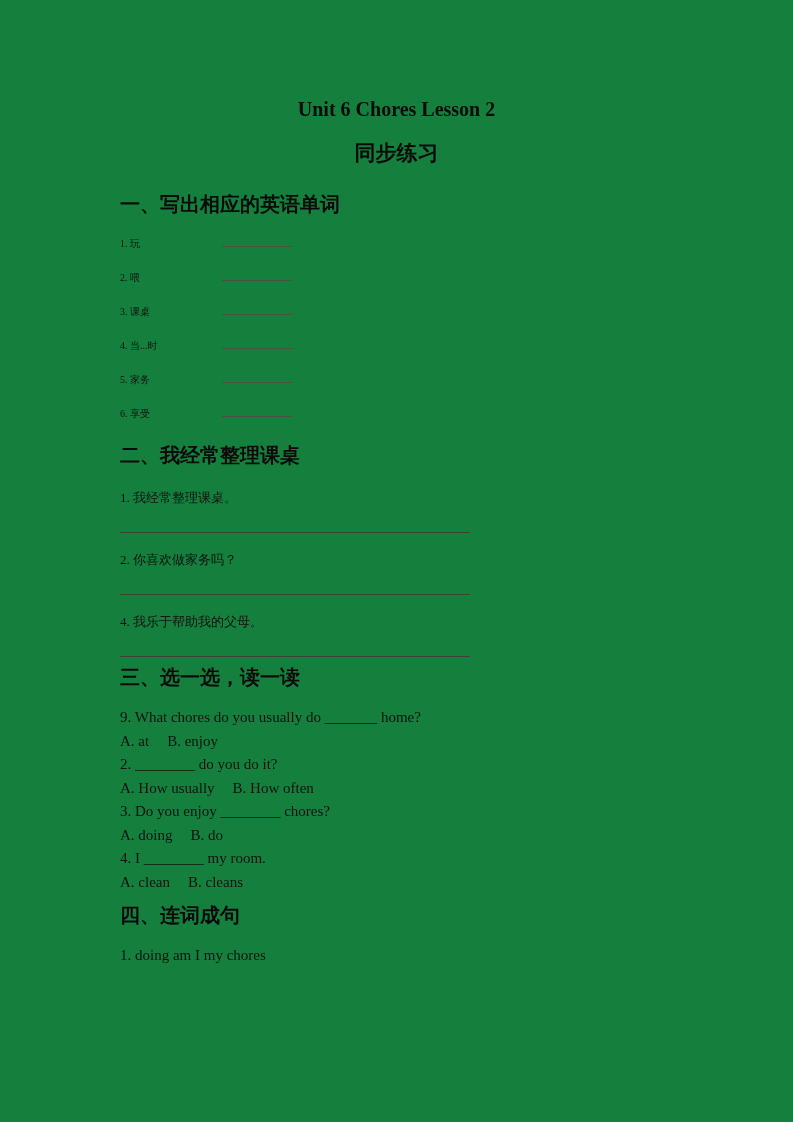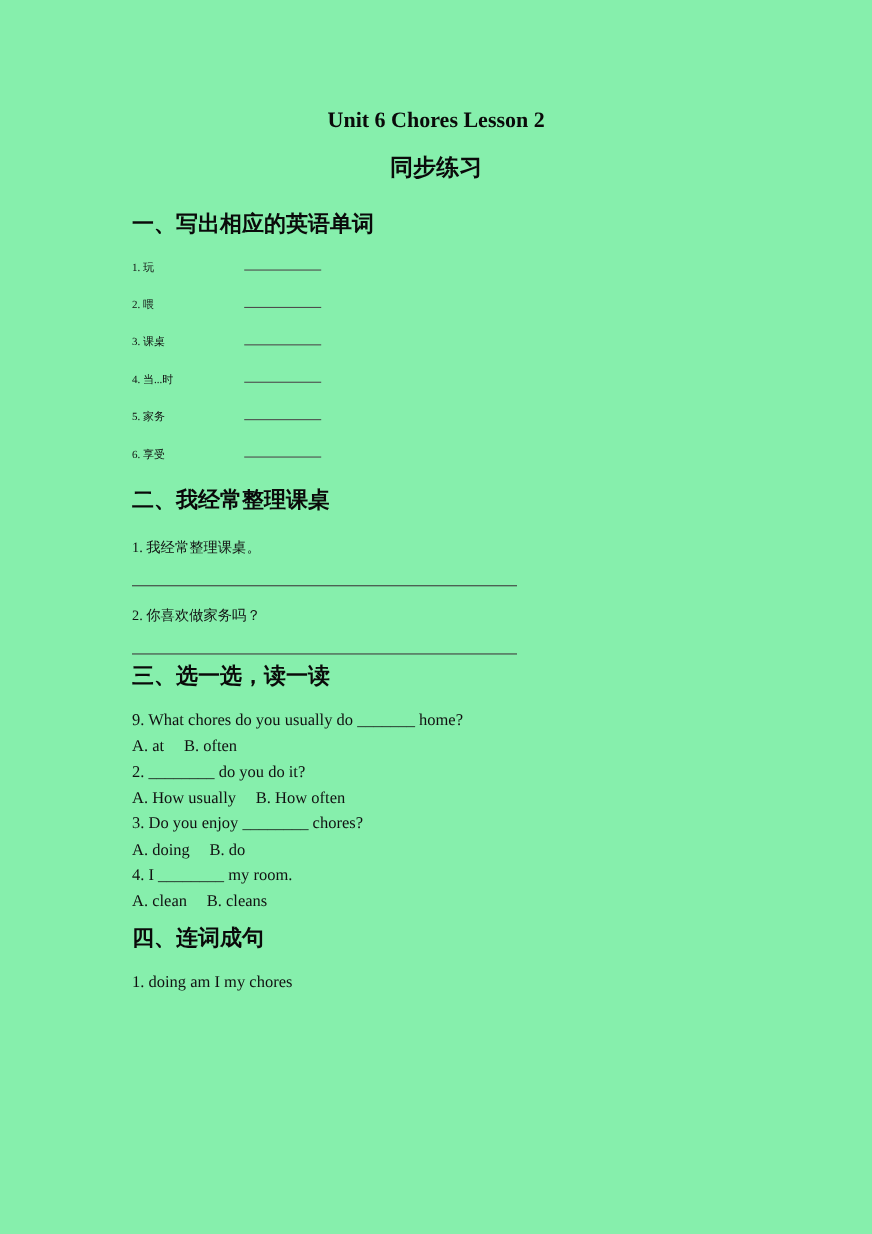--- a/index.html
+++ b/index.html
@@ -2,21 +2,21 @@
 <html><head>
 <meta charset="utf-8">
 <style>
   * { box-sizing: border-box; margin: 0; padding: 0; }
   html, body { background: #ffffff; }
   .page {
     position: relative;
     width: 793px;
     height: 1122px;
     margin: 0 auto;
-    background: #86efac;
+    background: #15803d;
     color: #000000;
     font-family: "Liberation Serif", "DejaVu Serif", serif;
     overflow: hidden;
   }
   .doc-title {
     padding-top: 97px;
     text-align: center;
     font-family: "Liberation Serif", "DejaVu Serif", serif;
     font-weight: bold;
     font-size: 20px;
@@ -126,28 +126,32 @@
     <h3 class="section-heading s2-heading">二、我经常整理课桌</h3>
     <div>
       <div class="trans-item trans-item-first">
         <p class="trans-text">1. 我经常整理课桌。</p>
         <div class="trans-line"></div>
       </div>
       <div class="trans-item trans-item-rest">
         <p class="trans-text">2. 你喜欢做家务吗？</p>
         <div class="trans-line"></div>
       </div>
+      <div class="trans-item trans-item-rest">
+        <p class="trans-text">4. 我乐于帮助我的父母。</p>
+        <div class="trans-line"></div>
+      </div>
     </div>
 
     <h3 class="section-heading s3-heading">三、选一选，读一读</h3>
     <div class="choice-list">
       <p class="q-row">9. What chores do you usually do _______ home?</p>
       <div class="choice-row">
         <span>A. at</span>
-        <span>B. often</span>
+        <span>B. enjoy</span>
       </div>
       <p class="q-row">2. ________ do you do it?</p>
       <div class="choice-row">
         <span>A. How usually</span>
         <span>B. How often</span>
       </div>
       <p class="q-row">3. Do you enjoy ________ chores?</p>
       <div class="choice-row">
         <span>A. doing</span>
         <span>B. do</span>

